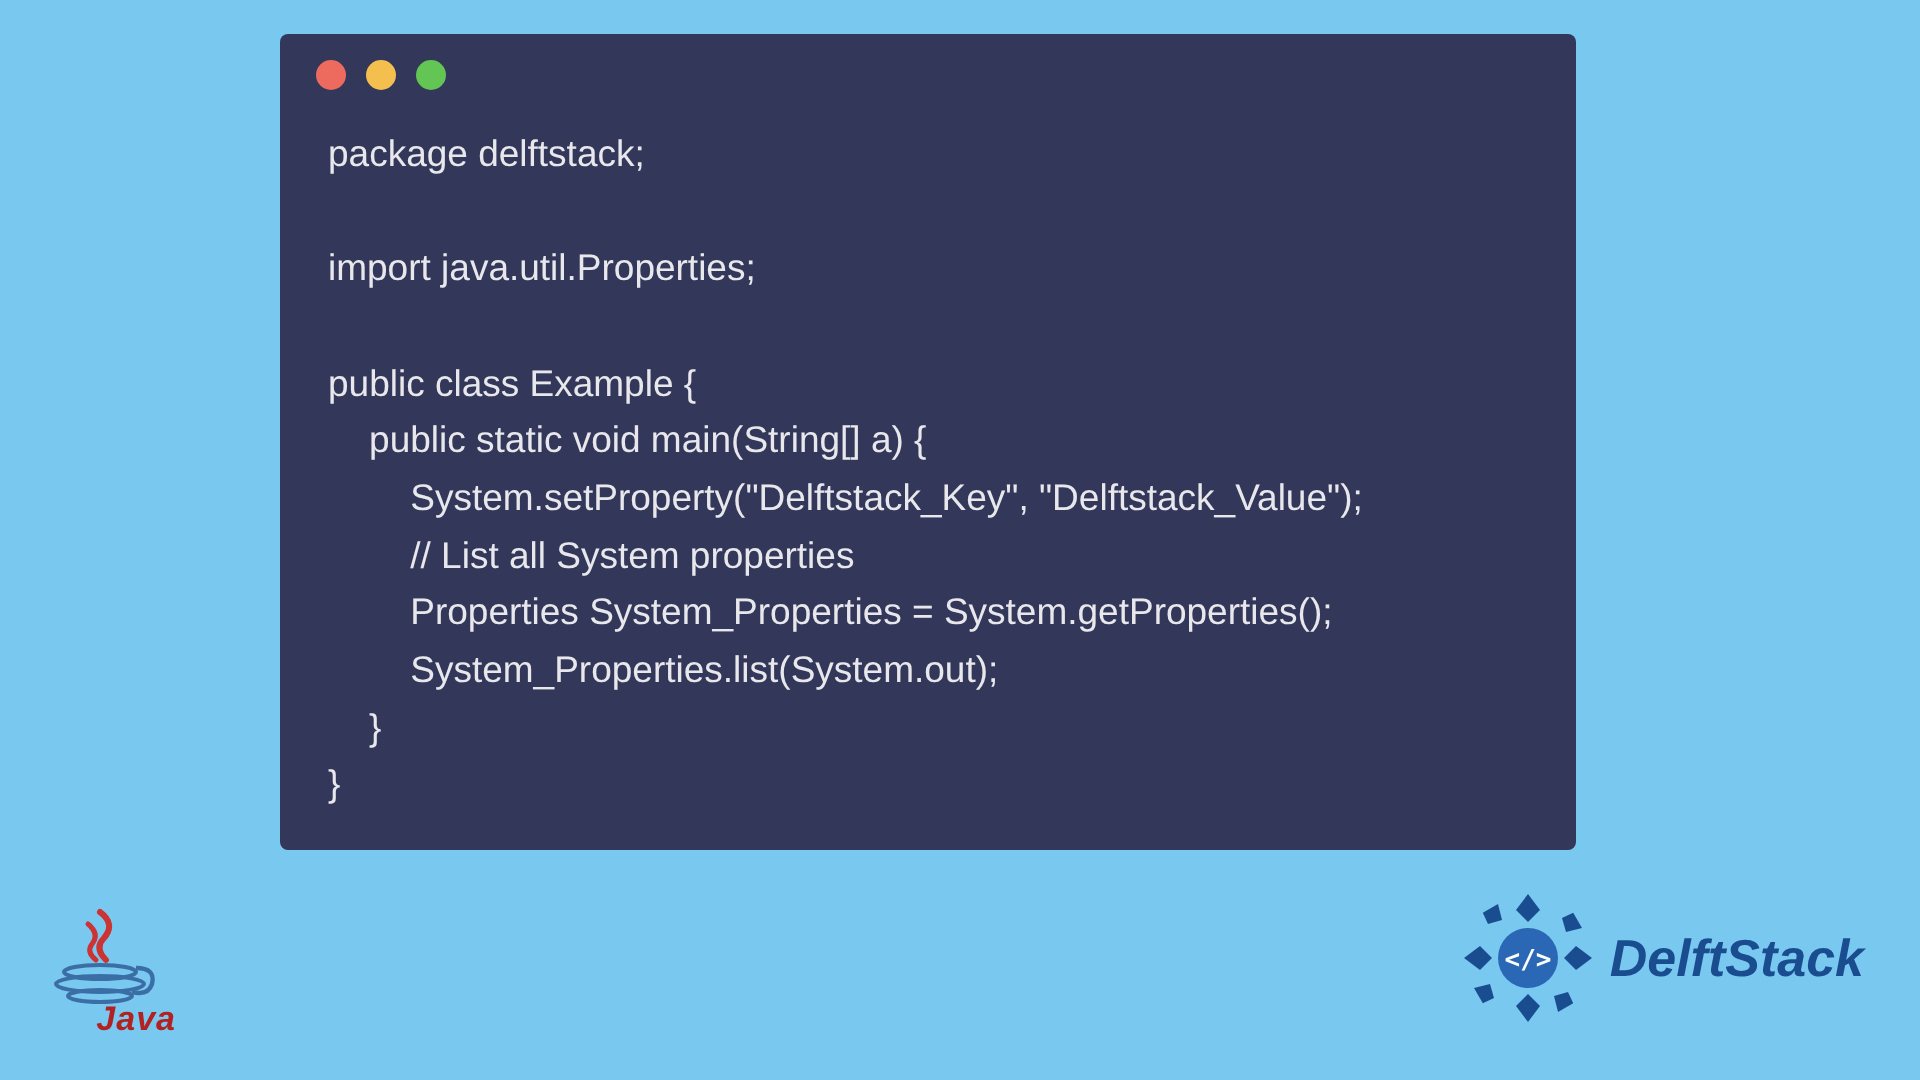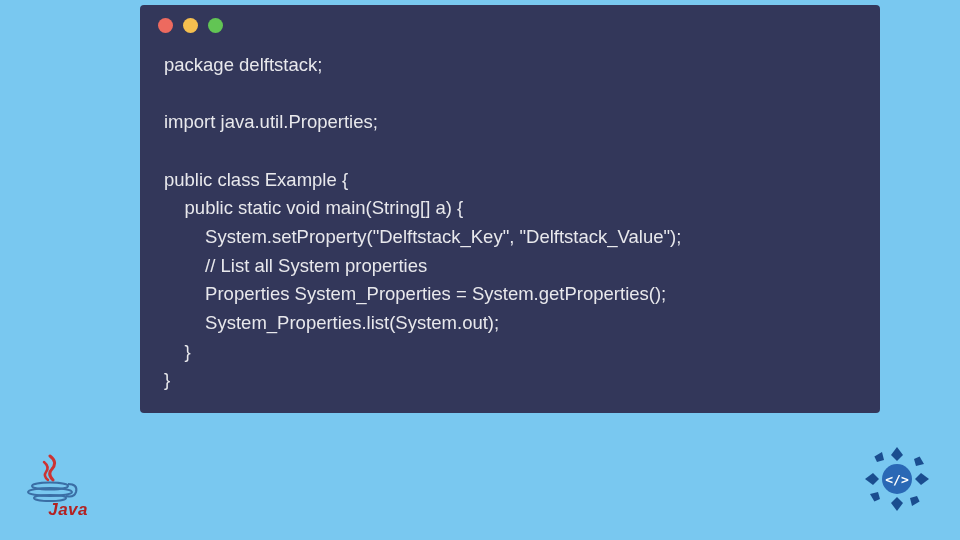--- a/index.html
+++ b/index.html
@@ -7,22 +7,22 @@
     width: 960px;
     height: 540px;
     background: #79c8f0;
     font-family: Arial, Helvetica, sans-serif;
     position: relative;
     overflow: hidden;
   }
   .code-window {
     position: absolute;
     left: 140px;
-    top: 5px;
-    width: 740px;
+    top: 17px;
+    width: 648px;
     background: #33375a;
     border-radius: 4px;
     padding-bottom: 18px;
   }
   .titlebar {
     height: 40px;
     display: flex;
     align-items: center;
     padding-left: 18px;
     gap: 10px;
@@ -124,13 +124,14 @@
           <path d="M0,32 L-6,24 L0,18 L6,24 Z"></path>
           <path d="M-22.6,22.6 L-27,15 L-19,13 L-17,20 Z"></path>
           <path d="M-32,0 L-24,-6 L-18,0 L-24,6 Z"></path>
           <path d="M-22.6,-22.6 L-15,-27 L-13,-19 L-20,-17 Z"></path>
         </g>
         <circle r="15" fill="#2a68b5"></circle>
         <text x="0" y="5" text-anchor="middle" fill="#fff" font-size="13" font-family="monospace" font-weight="bold">&lt;/&gt;</text>
       </g>
     </svg>
   </div>
+  <div class="brand">DelftStack</div>
 </div>
 
 </body></html>

